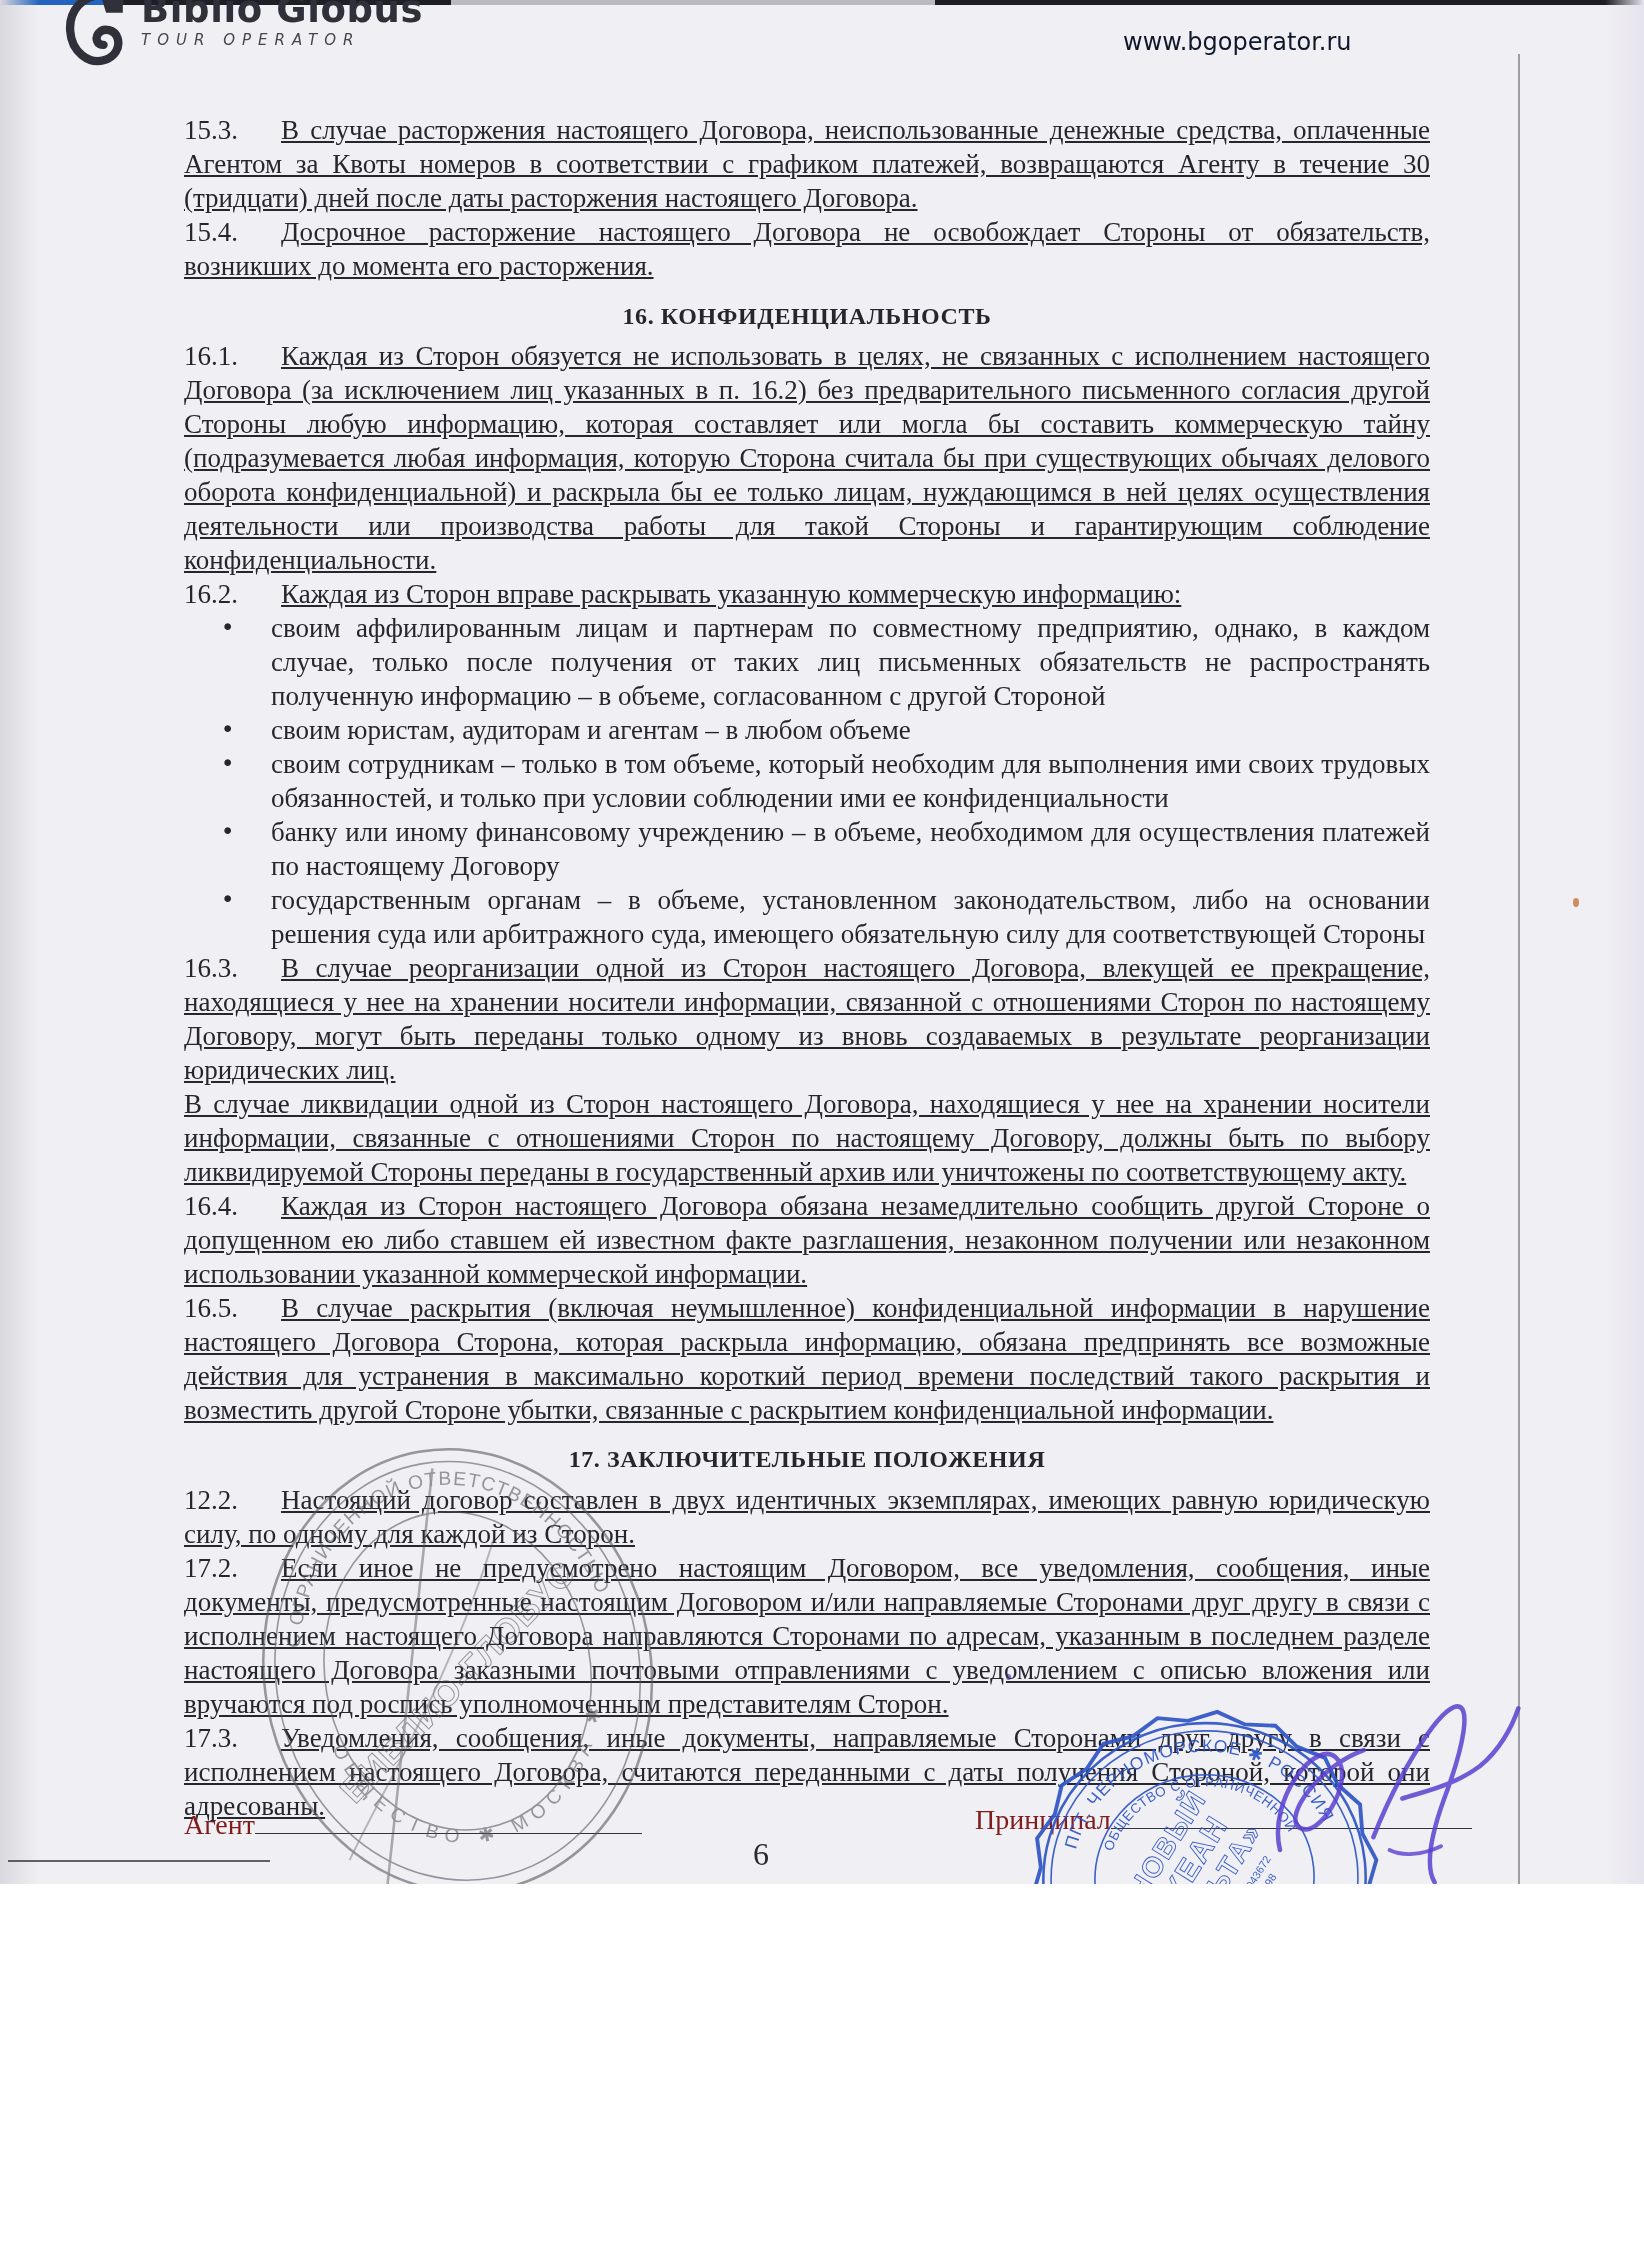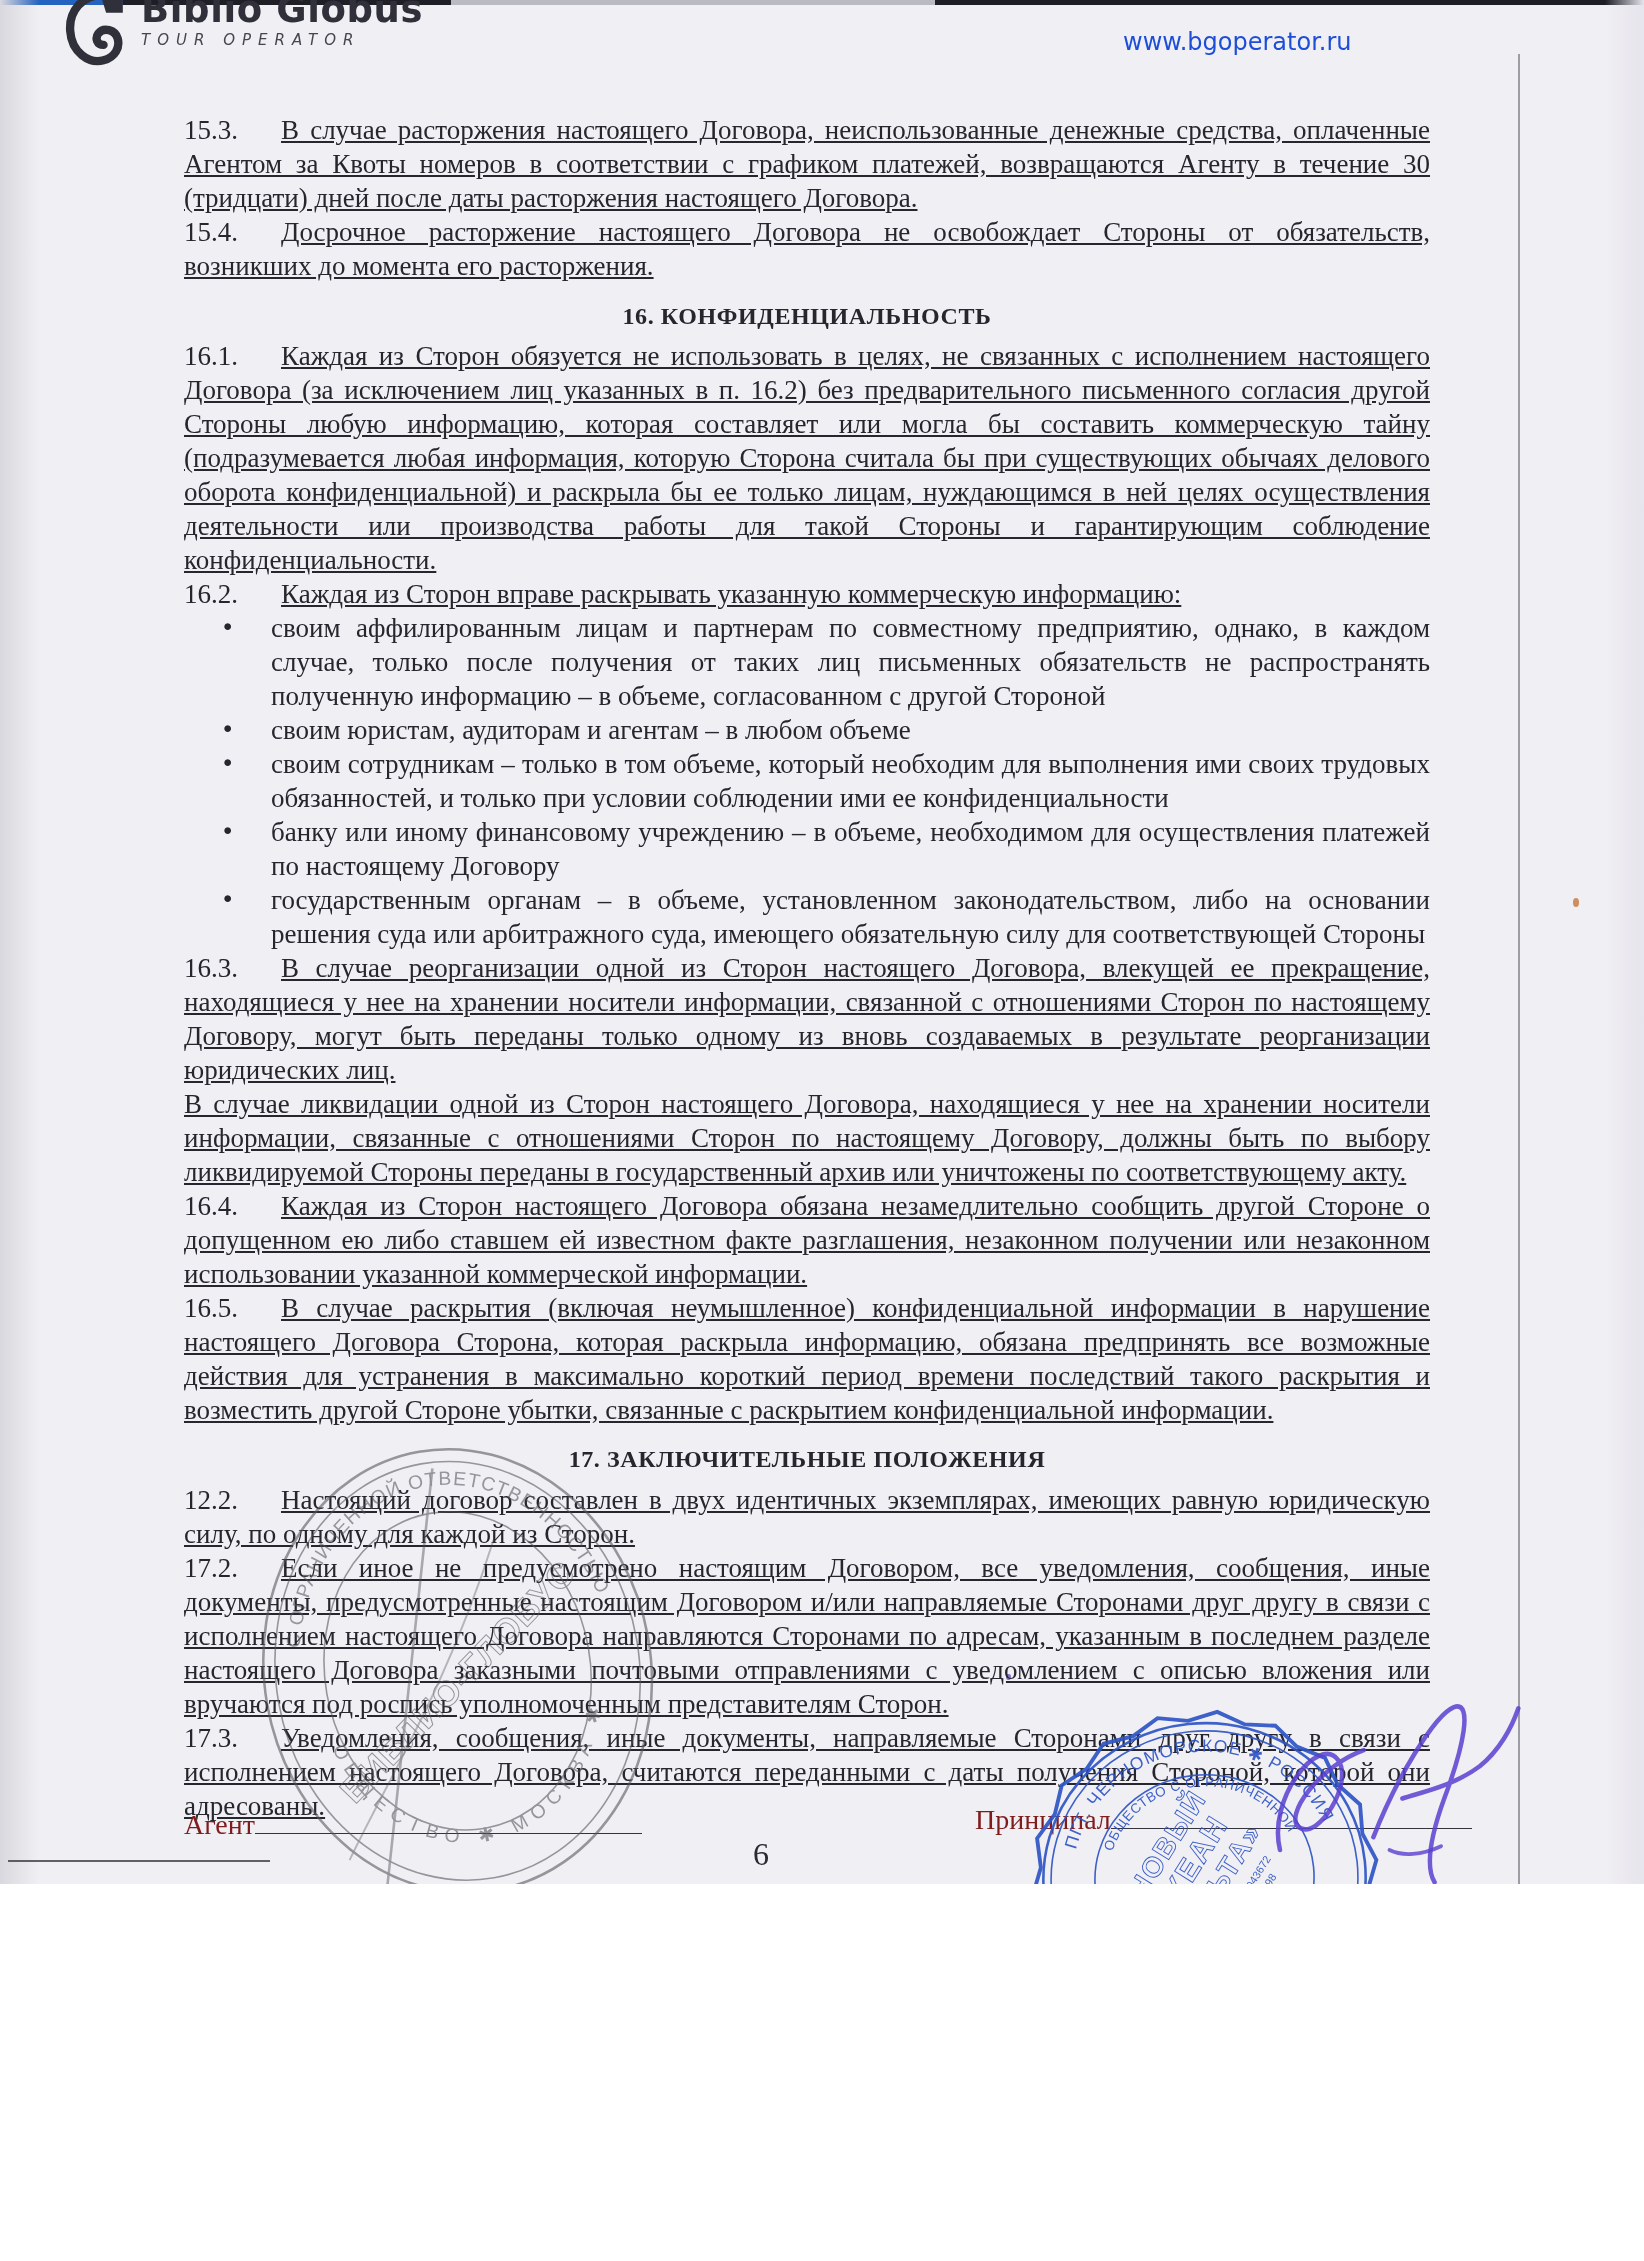--- a/index.html
+++ b/index.html
@@ -18,21 +18,21 @@
   .speck2{position:absolute;left:1006px;top:1674px;width:4.5px;height:5.8px;background:#4b3fb0;border-radius:50%;opacity:.7;}
 
   
   .logo{position:absolute;left:61px;top:0;height:68px;overflow:hidden;display:flex;align-items:flex-start;}
   .logo-mark{margin-top:-9px;}
   .logo-texts{display:flex;flex-direction:column;margin-left:9px;}
   .logo-word{font-family:"DejaVu Sans",sans-serif;font-weight:700;font-size:37px;line-height:39px;
              color:#30303a;margin-top:-10.3px;letter-spacing:0.6px;}
   .logo-sub{font-family:"DejaVu Sans",sans-serif;font-size:15px;letter-spacing:7px;color:#45454e;margin-top:2.6px;font-style:italic;}
   .site-url{position:absolute;left:1123px;top:28px;font-family:"DejaVu Sans",sans-serif;
-            font-size:24px;color:#1d4ed8;}
+            font-size:24px;color:#0f172a;}
 
   
   .doc{position:absolute;left:184px;top:113px;width:1246px;font-size:27px;line-height:34px;
        text-align:justify;}
   .doc p{margin:0;text-decoration:underline;}
   .clause .num{display:inline-block;width:97px;}
   .heading{font-weight:bold;text-align:center;font-size:24px;letter-spacing:0.6px;margin:15.5px 0 6.4px 0;}
   ul.bullets{margin:0;padding:0 0 0 87px;list-style:none;}
   ul.bullets li{position:relative;text-align:justify;}
   ul.bullets li::before{content:"\25CF";position:absolute;left:-48px;top:-1.9px;font-size:15.5px;color:#26262e;}

